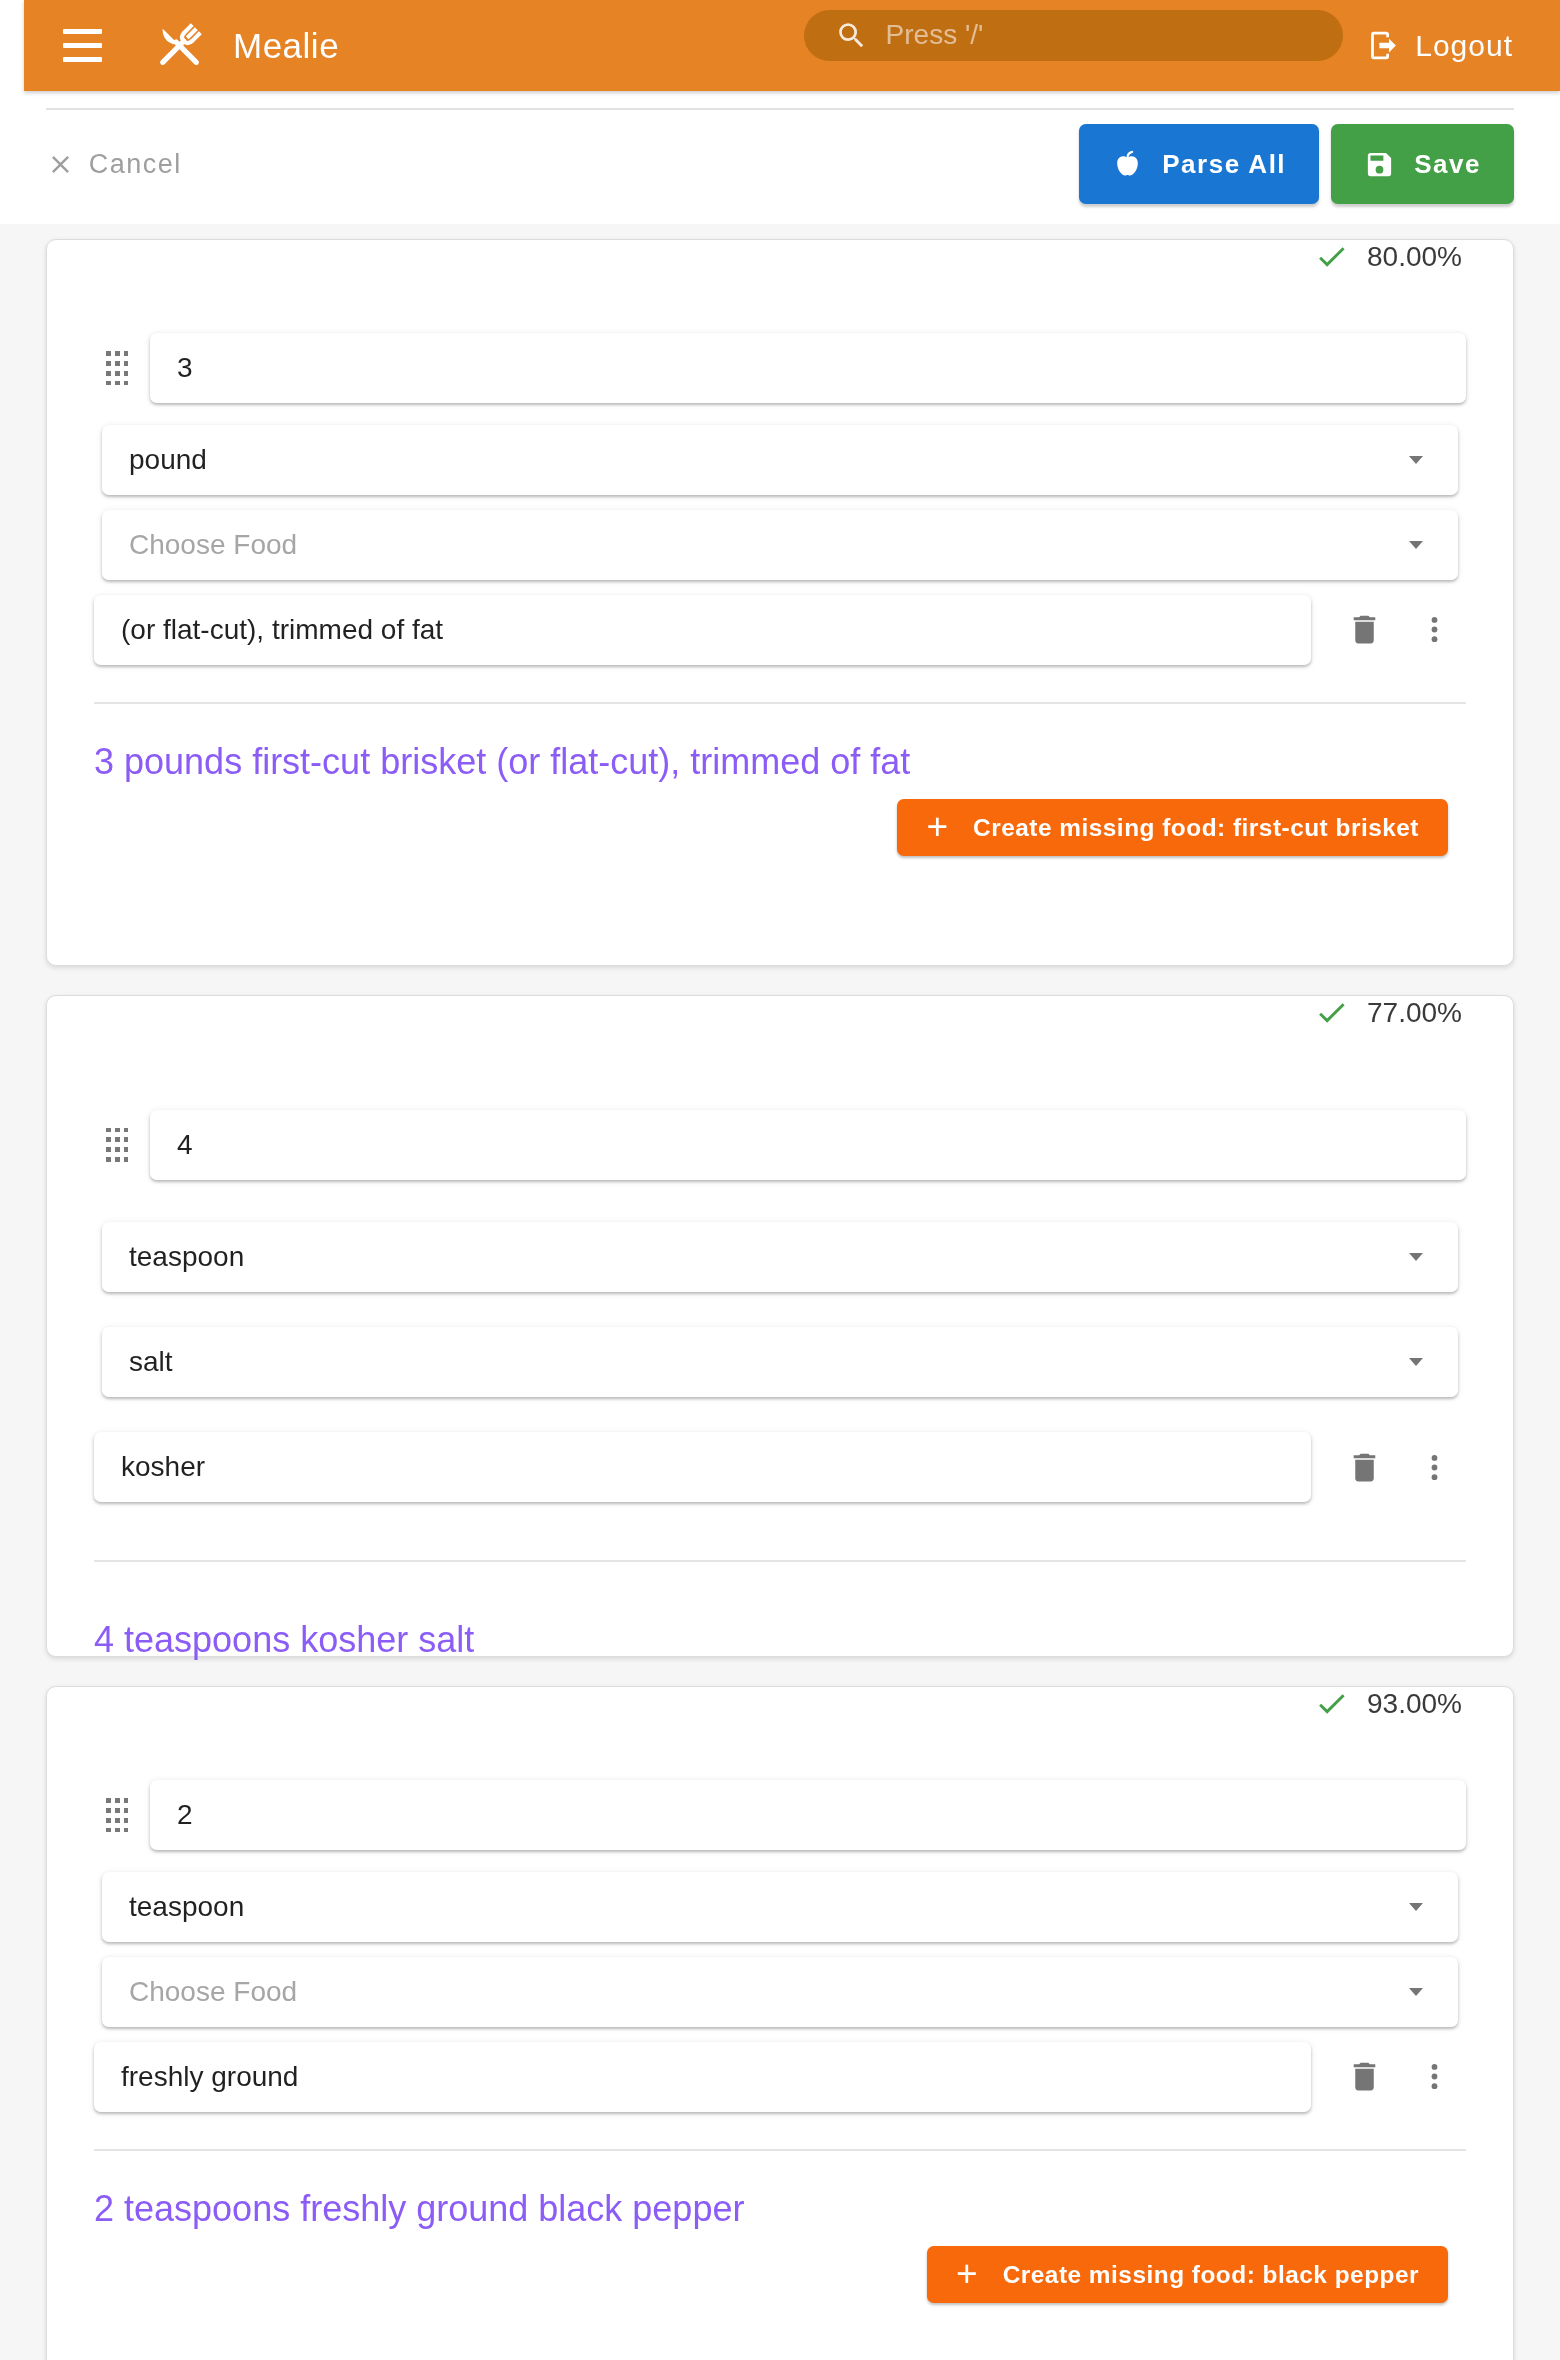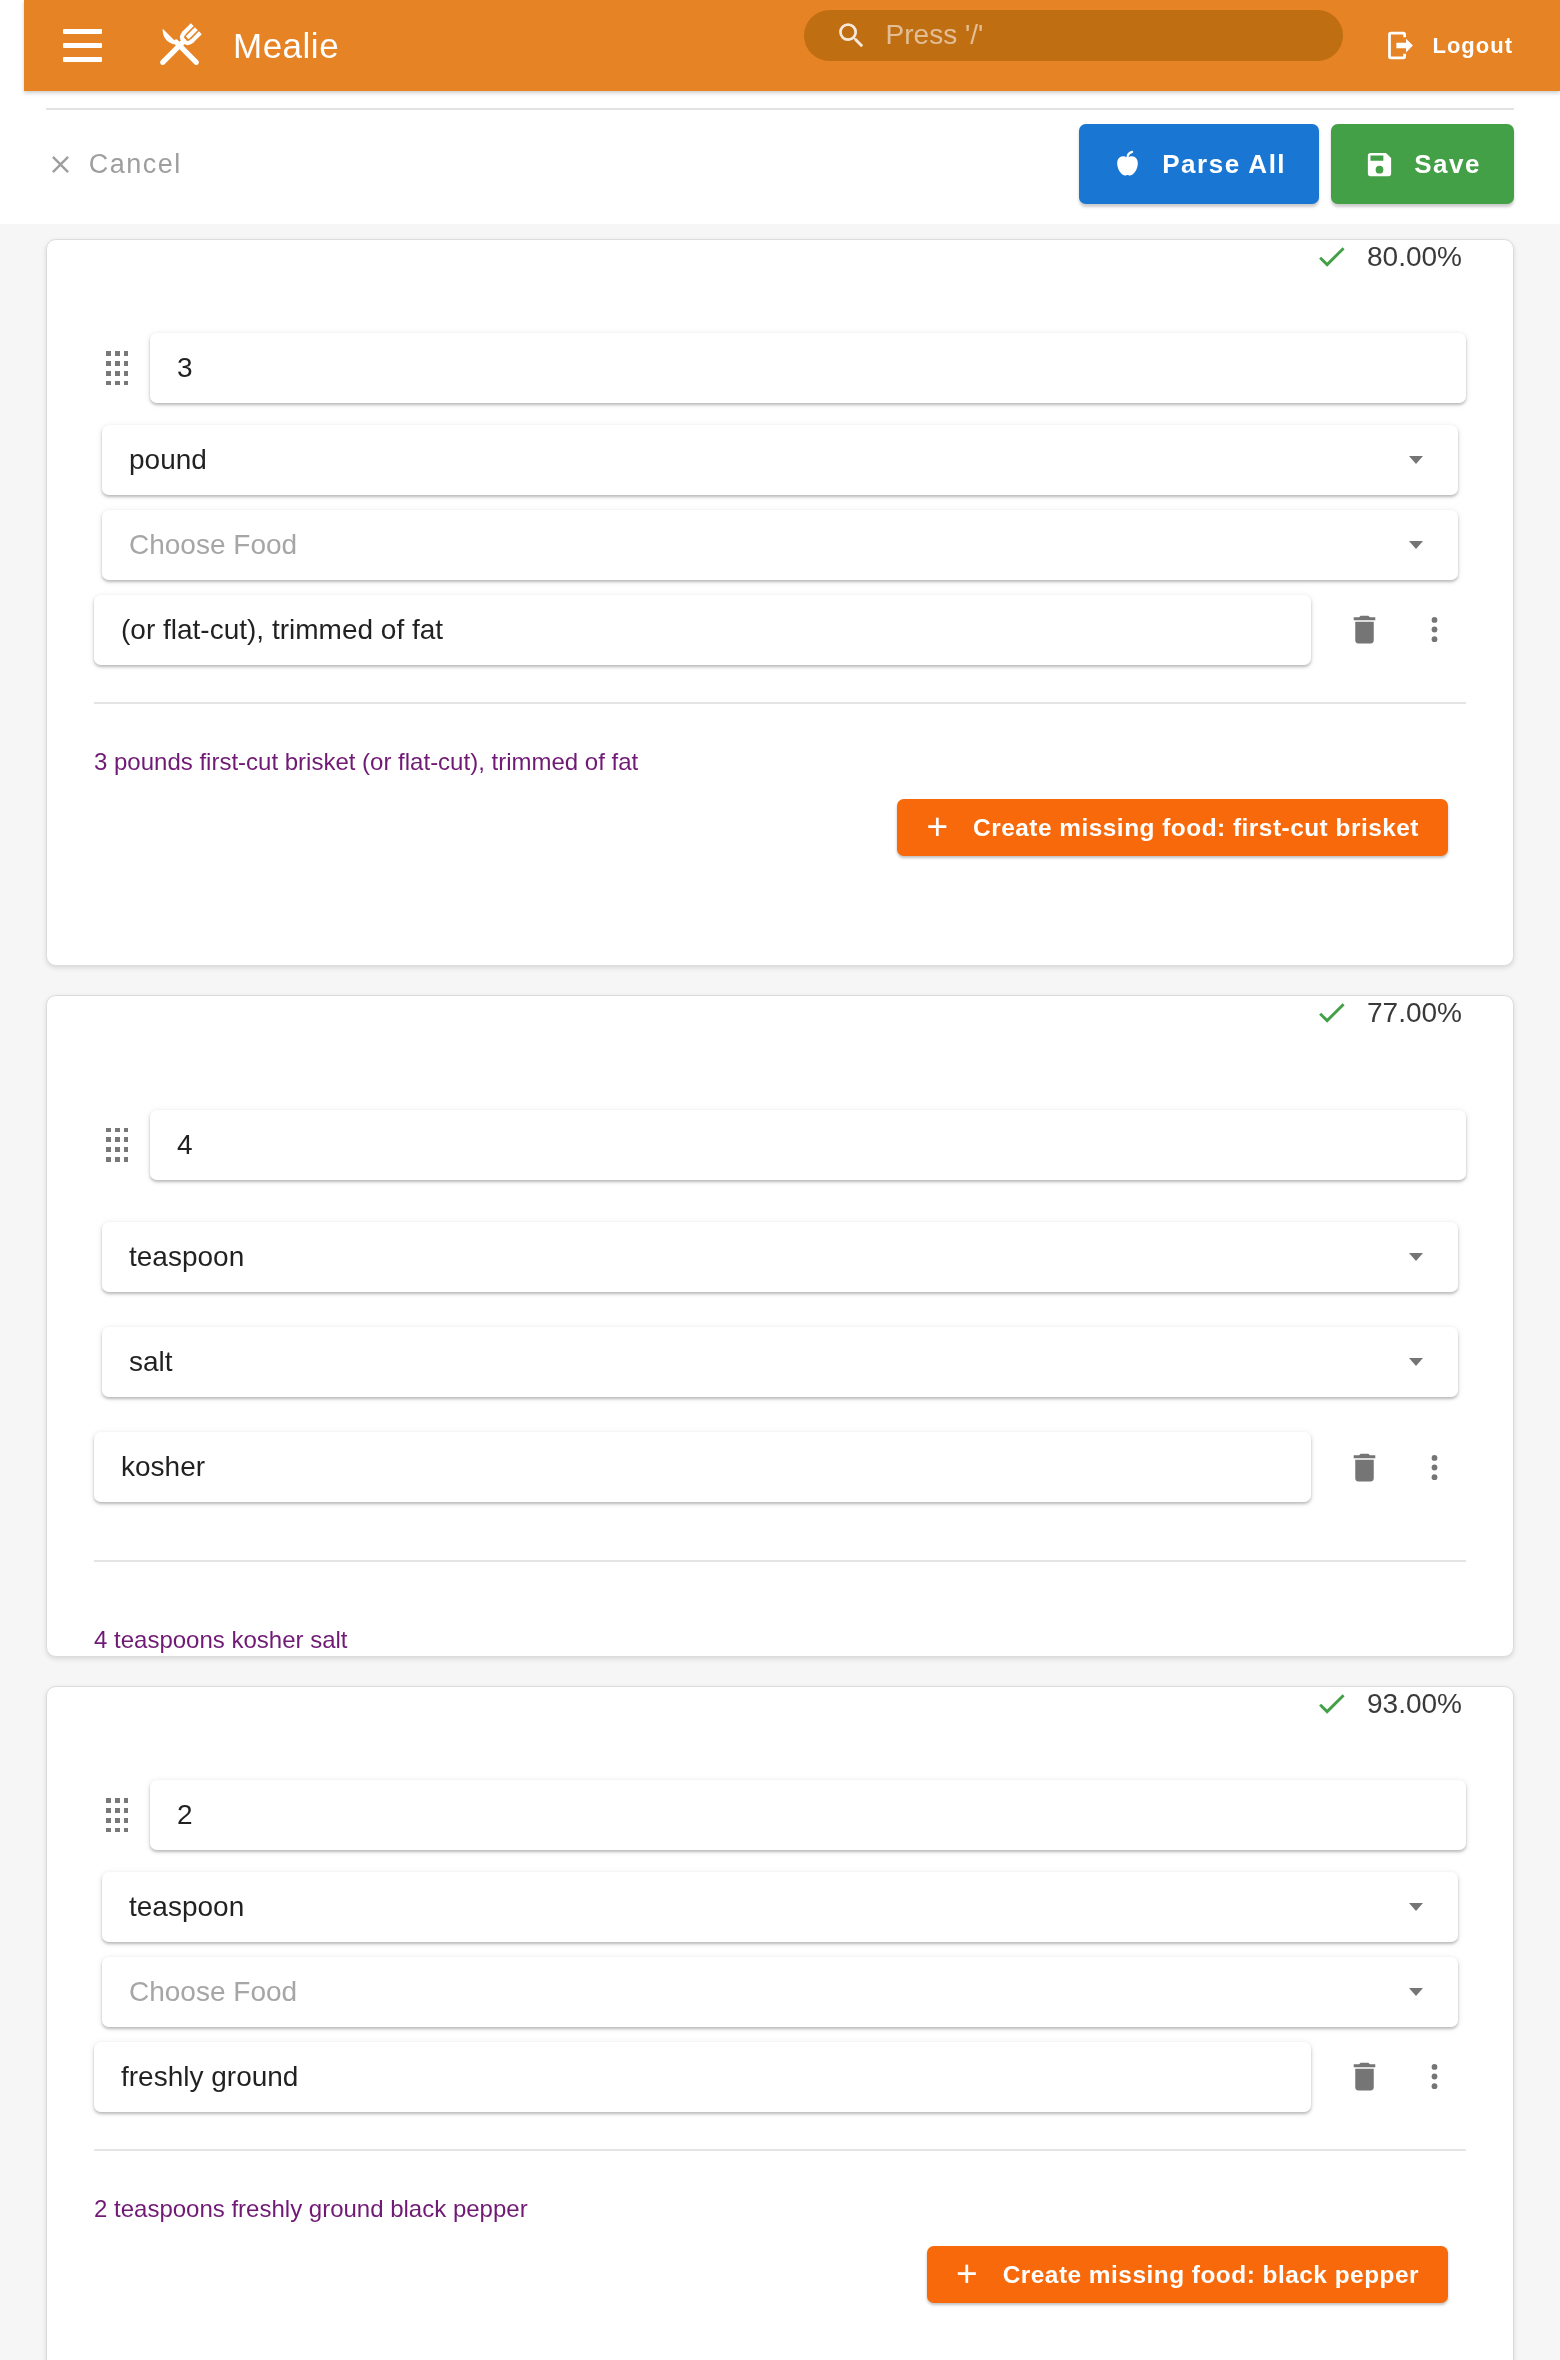--- a/index.html
+++ b/index.html
@@ -27,21 +27,21 @@
     position:absolute; left:780px; top:9.8px; width:539px; height:51px;
     background:#C06E12; border-radius:36px; display:flex; align-items:center;
     padding-left:31px; cursor:text;
   }
   .search-pill .ph { color:rgba(255,255,255,.55); font-size:28px; margin-left:17.6px; }
 
   .logout-btn {
     position:absolute; right:47px; top:0; height:91px;
     display:flex; align-items:center; gap:15.6px; cursor:pointer;
   }
-  .logout-btn span { color:#fff; font-size:22px; font-weight:700; letter-spacing:1px; }
+  .logout-btn span { color:#fff; font-size:30px; font-weight:400; letter-spacing:1px; }
 
   
   .action-section { background:#fff; padding:16.6px 46px 19.5px; }
   .action-inner { border-top:2px solid #E2E2E2; padding-top:14.6px;
     display:flex; align-items:center; }
   .cancel-btn { display:flex; align-items:center; gap:13.7px; cursor:pointer; }
   .cancel-btn span { color:#9E9E9E; font-size:27px; font-weight:500; letter-spacing:1.5px; }
   .spacer { flex:1; }
   .btn {
     height:80px; border:none; border-radius:6.8px; display:flex; align-items:center;
@@ -89,21 +89,21 @@
   }
   .select .val { font-size:28px; color:rgba(0,0,0,.87); }
   .select .val.placeholder { color:#A6A6A6; }
   .caret { width:0; height:0; border-left:7.8px solid transparent;
     border-right:7.8px solid transparent; border-top:8.8px solid #757575; margin-right:7.8px; }
 
   .icon-btn { background:none; border:none; cursor:pointer; display:flex;
     align-items:center; justify-content:center; padding:0; }
 
   .divider { border:none; border-top:2px solid #E4E4E4; margin:37px 47px 0; }
-  .summary { font-size:24px; color:#701a75; margin:41px 47px 0; height:33px; line-height:33px; }
+  .summary { font-size:36px; color:#8b5cf6; margin:41px 47px 0; height:33px; line-height:33px; }
 
   .create-btn {
     align-self:flex-end; margin:21.5px 65px 0 0; height:57px;
     background:#F7690B; border:none; border-radius:6.8px;
     display:flex; align-items:center; gap:25px; padding:0 29px; cursor:pointer;
     box-shadow:0 2px 2.9px rgba(0,0,0,.25);
   }
   .create-btn .plus { color:#fff; font-size:37px; font-weight:300; line-height:1; margin-top:-2.9px; }
   .create-btn span.lbl { color:#fff; font-size:24.4px; font-weight:700; letter-spacing:0.5px; }
 </style>

